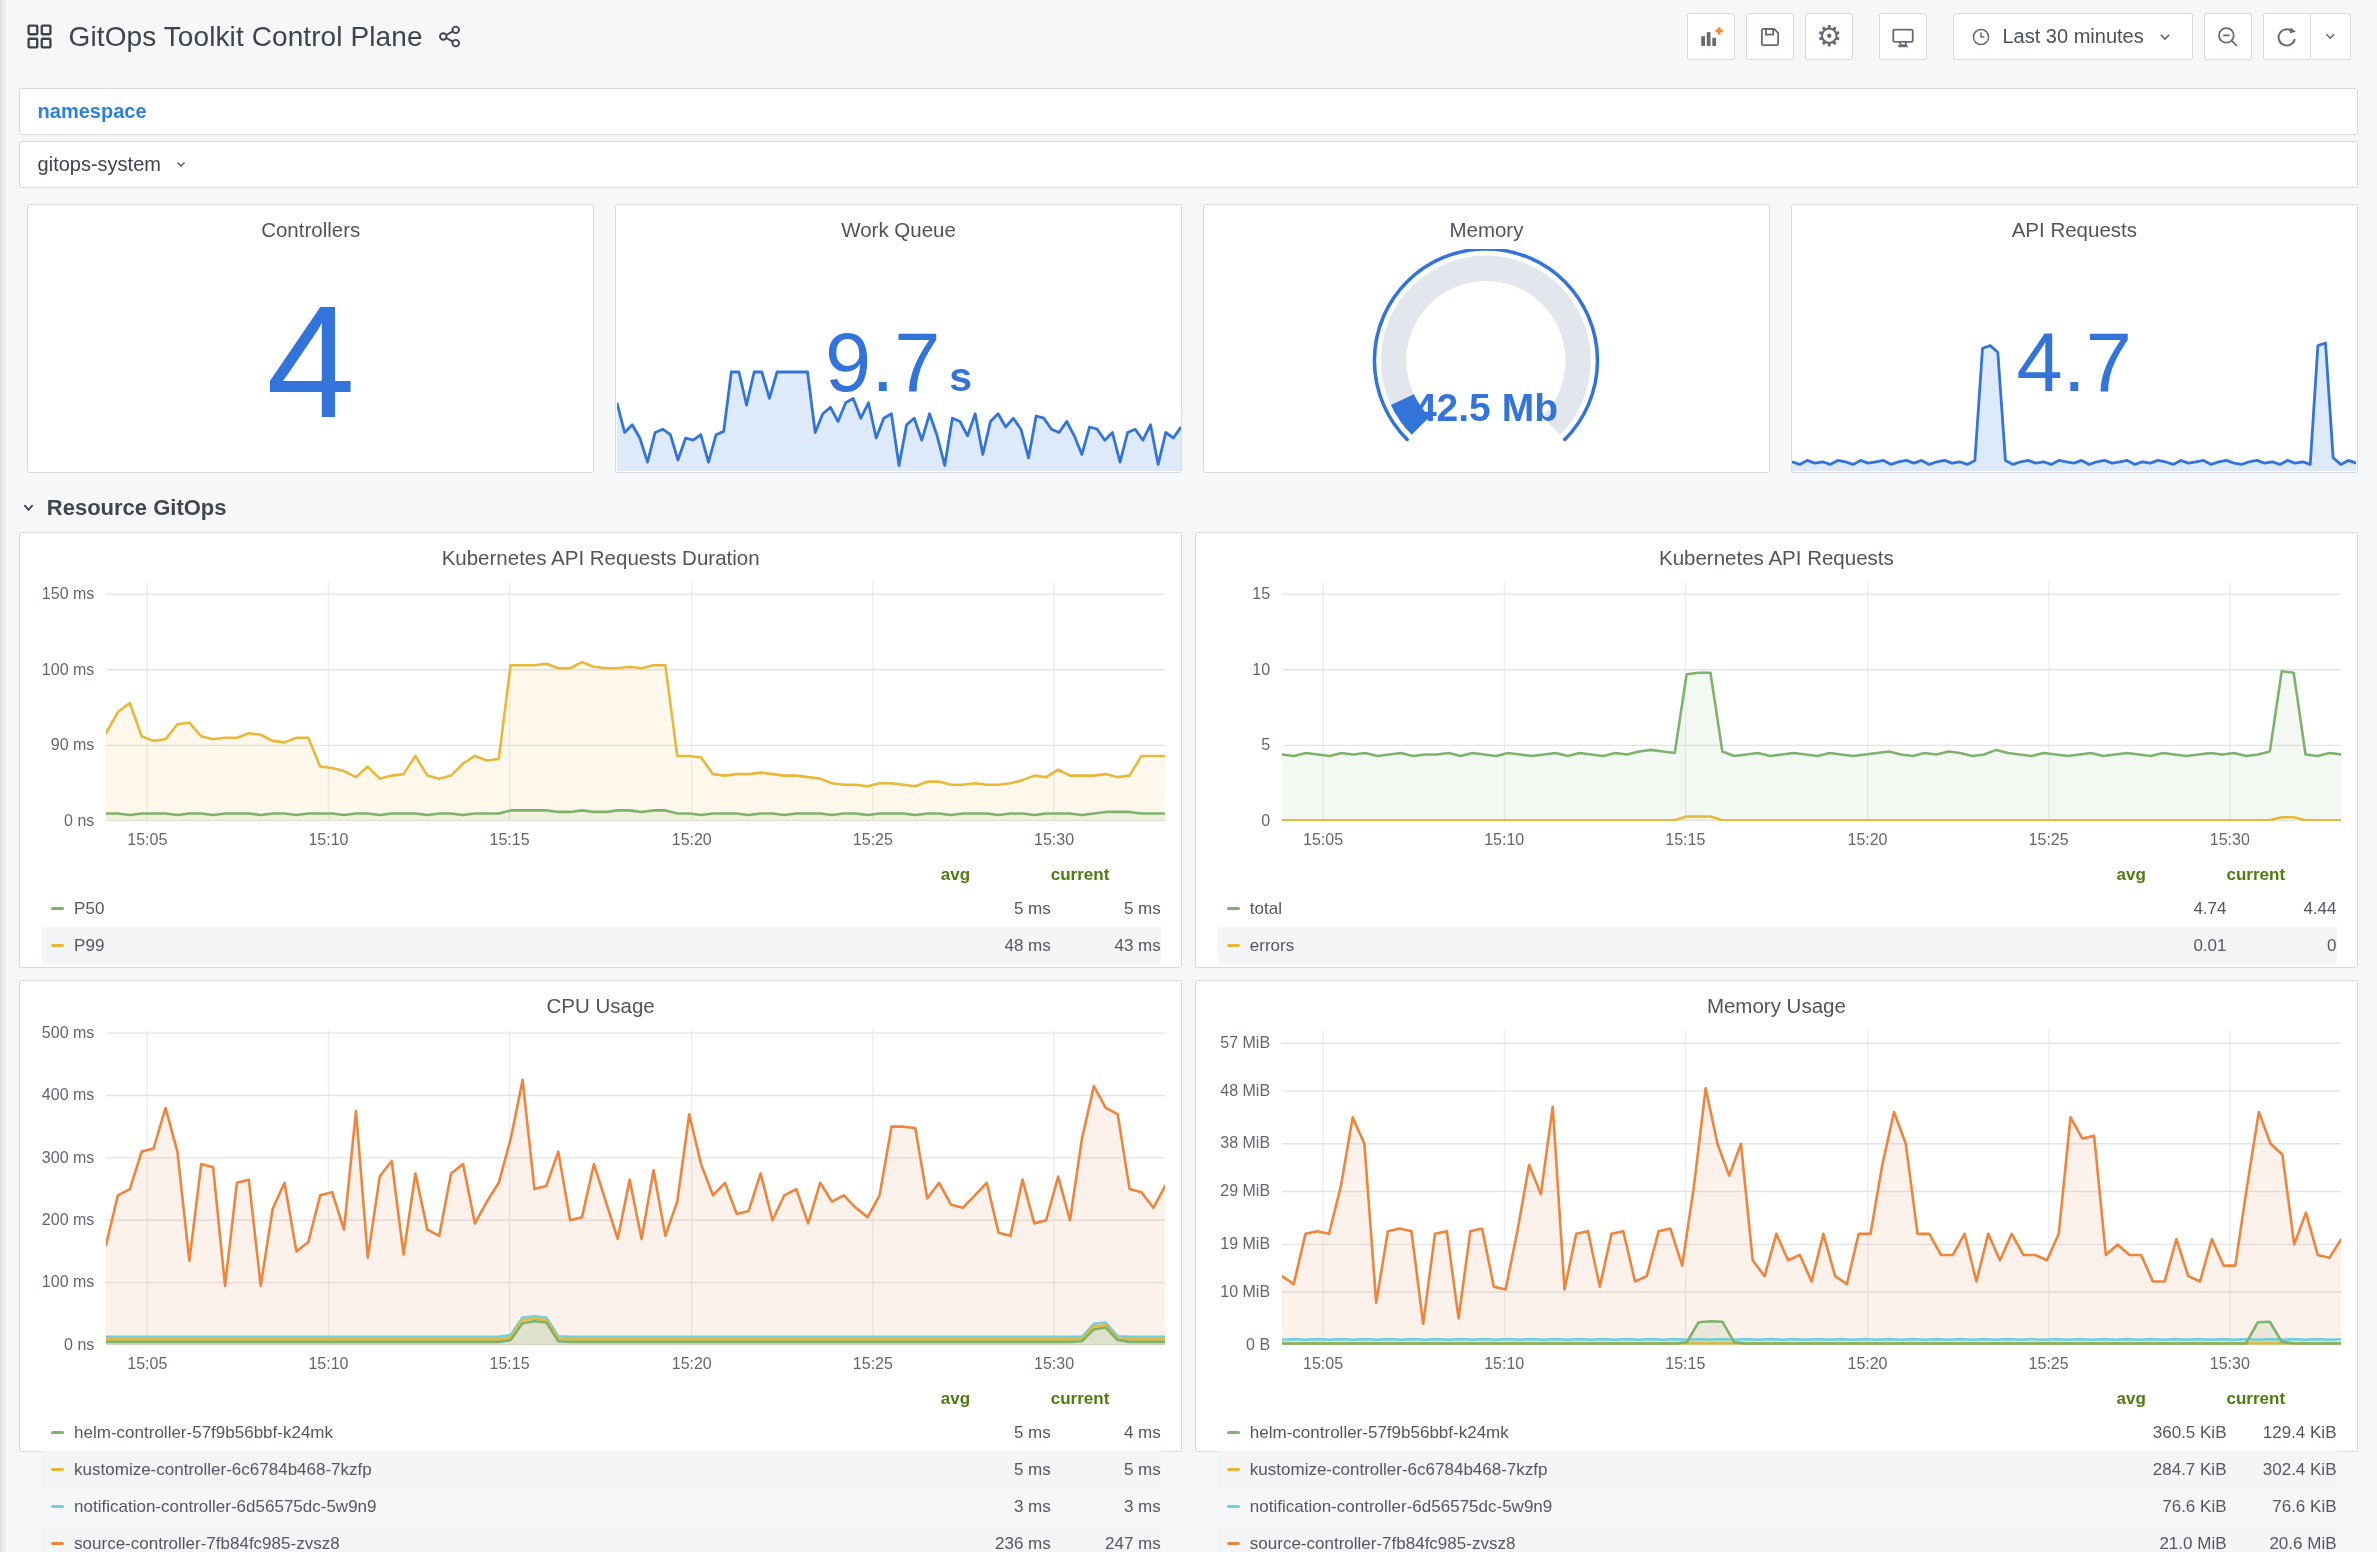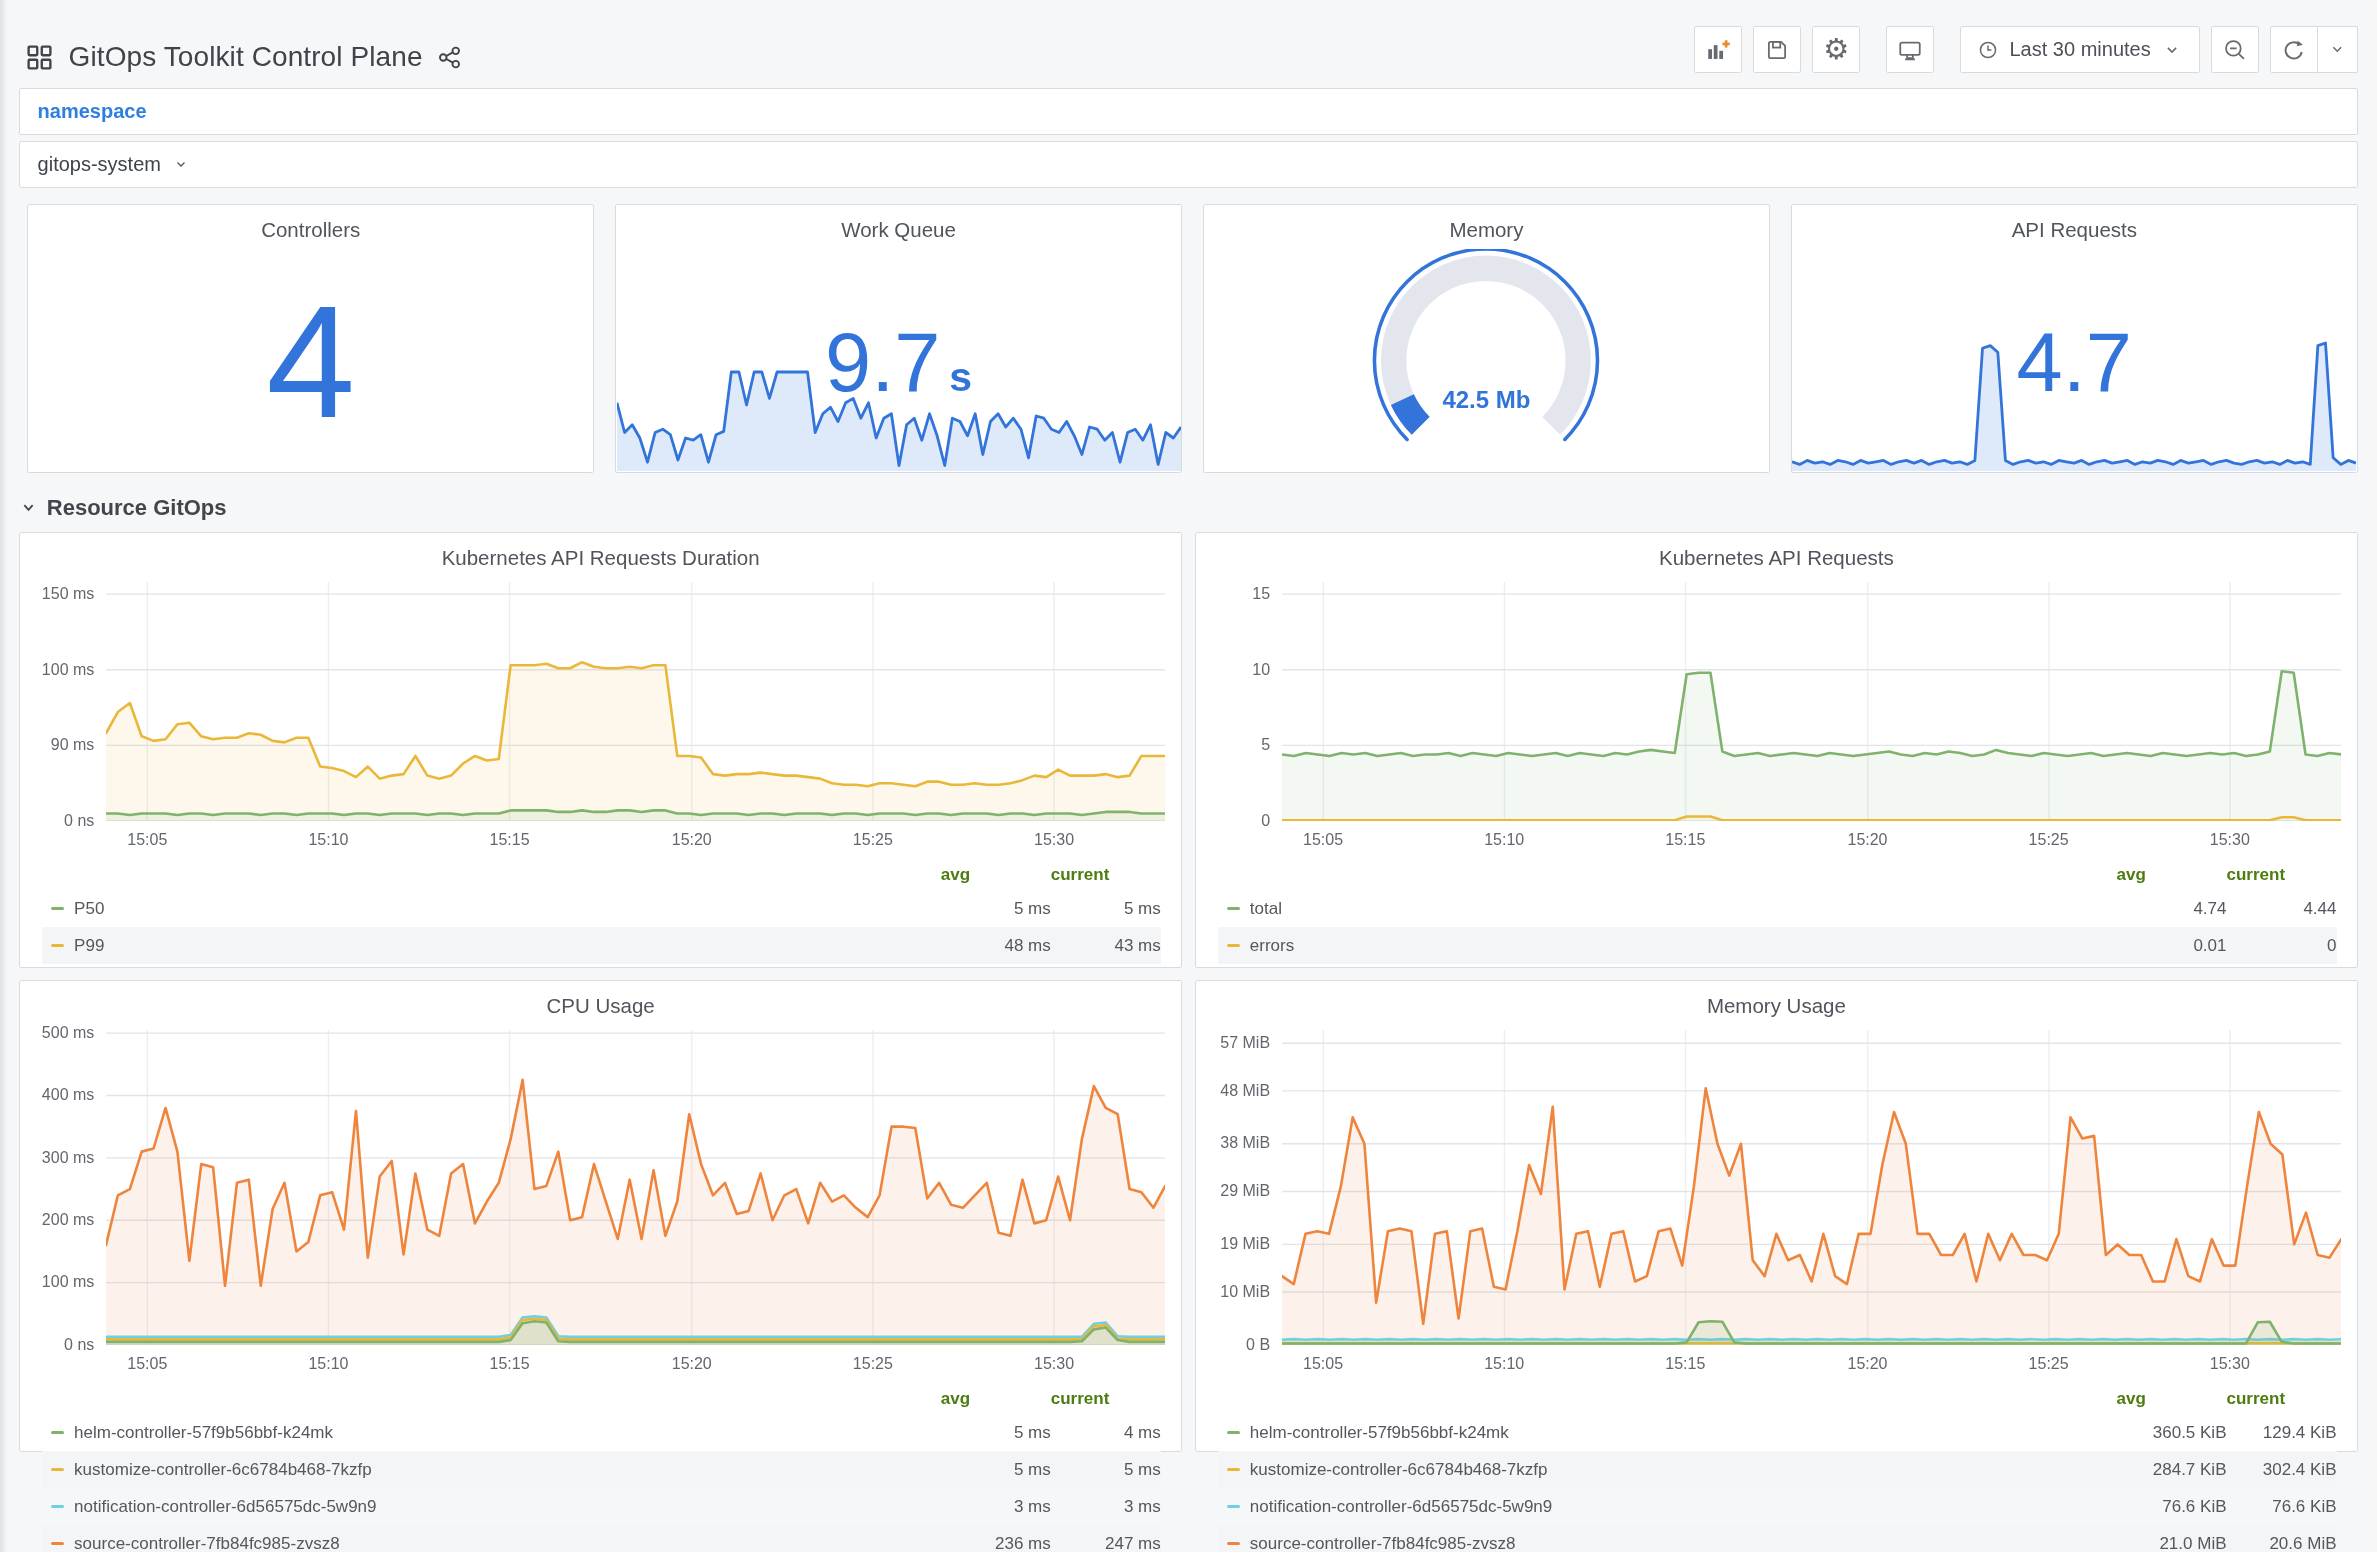--- a/index.html
+++ b/index.html
@@ -8,22 +8,22 @@
     background:#f6f7f9;
     font-family:"Liberation Sans", sans-serif;
     color:#45484e;
     position:relative;
     overflow:hidden;
   }
   .left-edge { position:absolute; left:0; top:0; bottom:0; width:7.3px;
     background:linear-gradient(to right,#dde0e5,#f6f7f9); }
 
   
-  header { display:flex; justify-content:space-between; align-items:flex-end;
-    height:73px; padding:0 19px 0 25px; }
+  header { display:flex; justify-content:space-between; align-items:center;
+    height:73px; padding:0 26px 0 25px; }
   .header-left { display:flex; align-items:center; gap:14.6px; }
   .dash-title { font-size:28px; font-weight:500; color:#3f434a; letter-spacing:0.1px; }
   .hicon { width:29px; height:29px; display:block; }
 
   .tb { display:flex; align-items:center; }
   .tbtn { height:47px; min-width:48px; display:flex; align-items:center; justify-content:center;
     background:#fff; border:0.7px solid #d8dade; border-radius:2.2px; cursor:pointer; margin-left:11px; }
   .tbtn svg { width:26px; height:26px; }
   .gear-glyph { font-size:29px; color:#676b71; line-height:1; }
   .time-btn { padding:0 16px; gap:10.3px; font-size:20px; color:#4c5058; font-weight:500; white-space:nowrap; }
@@ -56,21 +56,21 @@
   .stat-num .unit { font-size:41px; font-weight:700; margin-left:8.8px; }
   .spark { position:absolute; left:0.7px; right:0.7px; bottom:0.7px; z-index:1; }
   .spark svg { display:block; width:100%; height:100%; }
   .spark.wq { height:110px; }
   .spark.api { height:132px; }
 
   .gauge-wrap { position:absolute; left:0; right:0; top:48px; bottom:7.3px;
     display:flex; align-items:center; justify-content:center; }
   .gauge-wrap svg { height:218px; width:auto; }
   .gauge-value { position:absolute; left:0; right:0; top:63%; text-align:center;
-    font-size:24px; font-weight:700; color:#3274D9; }
+    font-size:39px; font-weight:700; color:#3274D9; }
 
   
   .section-row { display:flex; align-items:center; gap:8.8px; padding:22px 19px 0;
     font-size:22px; font-weight:700; color:#41454c; }
   .section-row svg { width:19px; height:19px; }
 
   
   .charts-row { display:flex; gap:12.5px; padding:11.7px 19px 0; }
   .graph { flex:1; display:flex; flex-direction:column; }
   .row2 .graph { height:436px; --plot-h:239px; }

